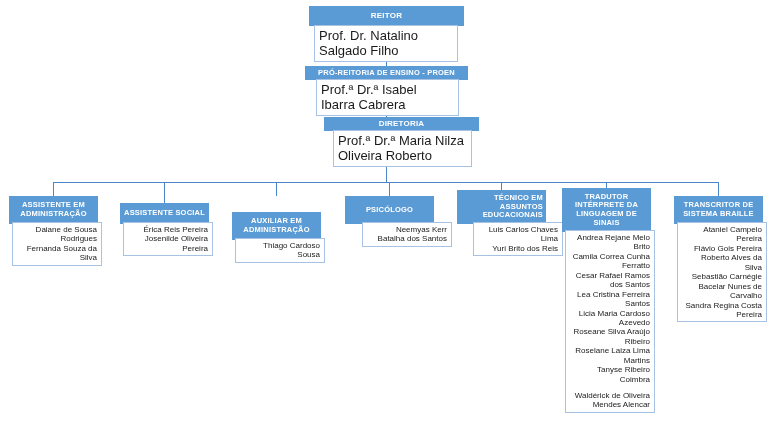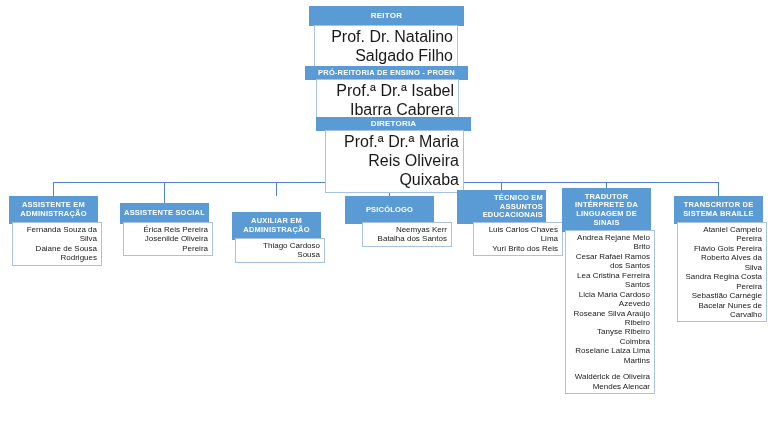--- a/index.html
+++ b/index.html
@@ -37,39 +37,39 @@
     color:#1a1a1a;
     box-sizing:border-box;
     padding:2px 4px;
     line-height:1.18;
   }
   .node-body .nm{display:block;}
   .node-body .spacer{display:block;height:7px;}
 
   
   .top .node-header{font-size:8px;}
-  .top .node-body{font-size:16px;text-align:right;}
+  .top .node-body{font-size:13px;text-align:left;}
 
   
   .leaf .node-header{font-size:7.5px;}
   .leaf .node-body{font-size:8px;text-align:right;}
 
   
   
   #n-reitor{left:309px;top:6px;width:155px;}
   #n-reitor .node-header{height:20px;}
   #n-reitor .node-body{width:144px;margin-left:5px;margin-top:-1px;}
 
   
   #n-proen{left:305px;top:66px;width:163px;}
   #n-proen .node-header{height:14px;font-size:7.5px;}
   #n-proen .node-body{width:143px;margin-left:11px;margin-top:-1px;}
 
   
-  #n-diretoria{left:316px;top:117px;width:155px;}
+  #n-diretoria{left:324px;top:117px;width:155px;}
   #n-diretoria .node-header{height:14px;}
   #n-diretoria .node-body{width:139px;margin-left:9px;margin-top:-1px;}
 
   
   #n-assist-adm{left:9px;top:196px;width:89px;}
   #n-assist-adm .node-header{height:28px;}
   #n-assist-adm .node-body{width:90px;margin-left:3px;margin-top:-2px;}
 
   #n-assist-soc{left:120px;top:203px;width:89px;}
   #n-assist-soc .node-header{height:21px;}
@@ -123,29 +123,29 @@
   <div class="node top" id="n-proen">
     <div class="node-header">PRÓ-REITORIA DE ENSINO - PROEN</div>
     <div class="node-body">
       <span class="nm">Prof.ª Dr.ª Isabel Ibarra Cabrera</span>
     </div>
   </div>
 
   <div class="node top" id="n-diretoria">
     <div class="node-header">DIRETORIA</div>
     <div class="node-body">
-      <span class="nm">Prof.ª Dr.ª Maria Reis Oliveira Quixaba</span>
+      <span class="nm">Prof.ª Dr.ª Maria Nilza Oliveira Roberto</span>
     </div>
   </div>
 
   <div class="node leaf" id="n-assist-adm">
     <div class="node-header">ASSISTENTE EM ADMINISTRAÇÃO</div>
     <div class="node-body">
+        <span class="nm">Daiane de Sousa Rodrigues</span>
         <span class="nm">Fernanda Souza da Silva</span>
-        <span class="nm">Daiane de Sousa Rodrigues</span>
       </div>
   </div>
 
   <div class="node leaf" id="n-assist-soc">
     <div class="node-header">ASSISTENTE SOCIAL</div>
     <div class="node-body">
         <span class="nm">Érica Reis Pereira</span>
         <span class="nm">Josenilde Oliveira Pereira</span>
       </div>
   </div>
@@ -169,35 +169,36 @@
     <div class="node-body">
         <span class="nm">Luis Carlos Chaves Lima</span>
         <span class="nm">Yuri Brito dos Reis</span>
       </div>
   </div>
 
   <div class="node leaf" id="n-tradutor">
     <div class="node-header">TRADUTOR INTÉRPRETE DA LINGUAGEM DE SINAIS</div>
     <div class="node-body">
         <span class="nm">Andrea Rejane Melo Brito</span>
+        <span class="nm">Camila Correa Cunha Ferratto</span>
         <span class="nm">Cesar Rafael Ramos dos Santos</span>
         <span class="nm">Lea Cristina Ferreira Santos</span>
         <span class="nm">Licia Maria Cardoso Azevedo</span>
         <span class="nm">Roseane Silva Araújo Ribeiro</span>
+        <span class="nm">Roselane Laiza Lima Martins</span>
         <span class="nm">Tanyse Ribeiro Coimbra</span>
-        <span class="nm">Roselane Laiza Lima Martins</span>
         <span class="spacer"></span>
         <span class="nm">Waldérick de Oliveira Mendes Alencar</span>
       </div>
   </div>
 
   <div class="node leaf" id="n-braille">
     <div class="node-header">TRANSCRITOR DE SISTEMA BRAILLE</div>
     <div class="node-body">
         <span class="nm">Ataniel Campelo Pereira</span>
         <span class="nm">Flávio Gois Pereira</span>
         <span class="nm">Roberto Alves da Silva</span>
+        <span class="nm">Sebastião Carnégie Bacelar Nunes de Carvalho</span>
         <span class="nm">Sandra Regina Costa Pereira</span>
-        <span class="nm">Sebastião Carnégie Bacelar Nunes de Carvalho</span>
       </div>
   </div>
 
 </div>
 
 </body></html>

